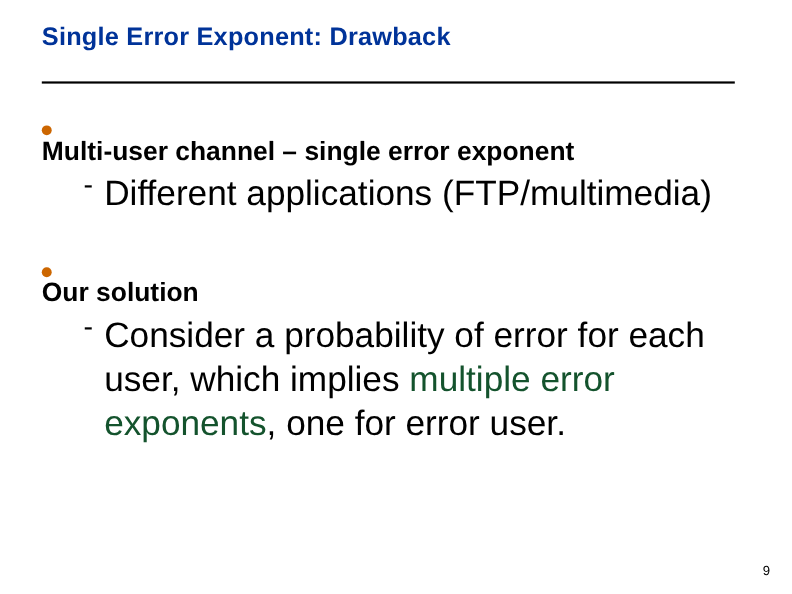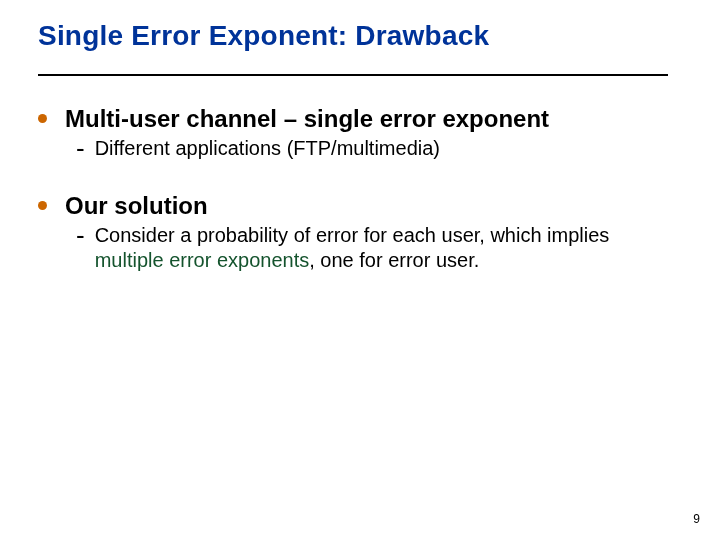--- a/index.html
+++ b/index.html
@@ -15,21 +15,21 @@
   .slide {
     position: relative;
     width: 720px;
     height: 540px;
     box-sizing: border-box;
   }
   .title {
     position: absolute;
     left: 38px;
     top: 20px;
-    font-size: 28px;
+    font-size: 23px;
     font-weight: bold;
     color: #003399;
     letter-spacing: 0.2px;
   }
   .rule {
     position: absolute;
     left: 38px;
     top: 74px;
     width: 630px;
     height: 0;
@@ -38,20 +38,21 @@
   .content {
     position: absolute;
     left: 38px;
     top: 104px;
     width: 640px;
   }
   .bullet-row {
     display: flex;
     align-items: flex-start;
     margin-bottom: 2px;
+    flex-direction: column;
   }
   .disc {
     width: 9px;
     height: 9px;
     border-radius: 50%;
     background: #cc6600;
     flex: 0 0 auto;
     margin-top: 10px;
     margin-right: 18px;
   }
@@ -68,29 +69,29 @@
   }
   .dash {
     font-size: 26px;
     line-height: 1.1;
     margin-right: 10px;
     flex: 0 0 auto;
     position: relative;
     top: -2px;
   }
   .sub-text {
-    font-size: 20px;
+    font-size: 32px;
     line-height: 1.25;
     max-width: 560px;
   }
   .hl {
     color: #14532d;
   }
   .group2 {
-    margin-top: 26px;
+    margin-top: 38px;
   }
   .pagenum {
     position: absolute;
     right: 20px;
     bottom: 14px;
     font-size: 12px;
     color: #000;
   }
 </style>
 </head>

